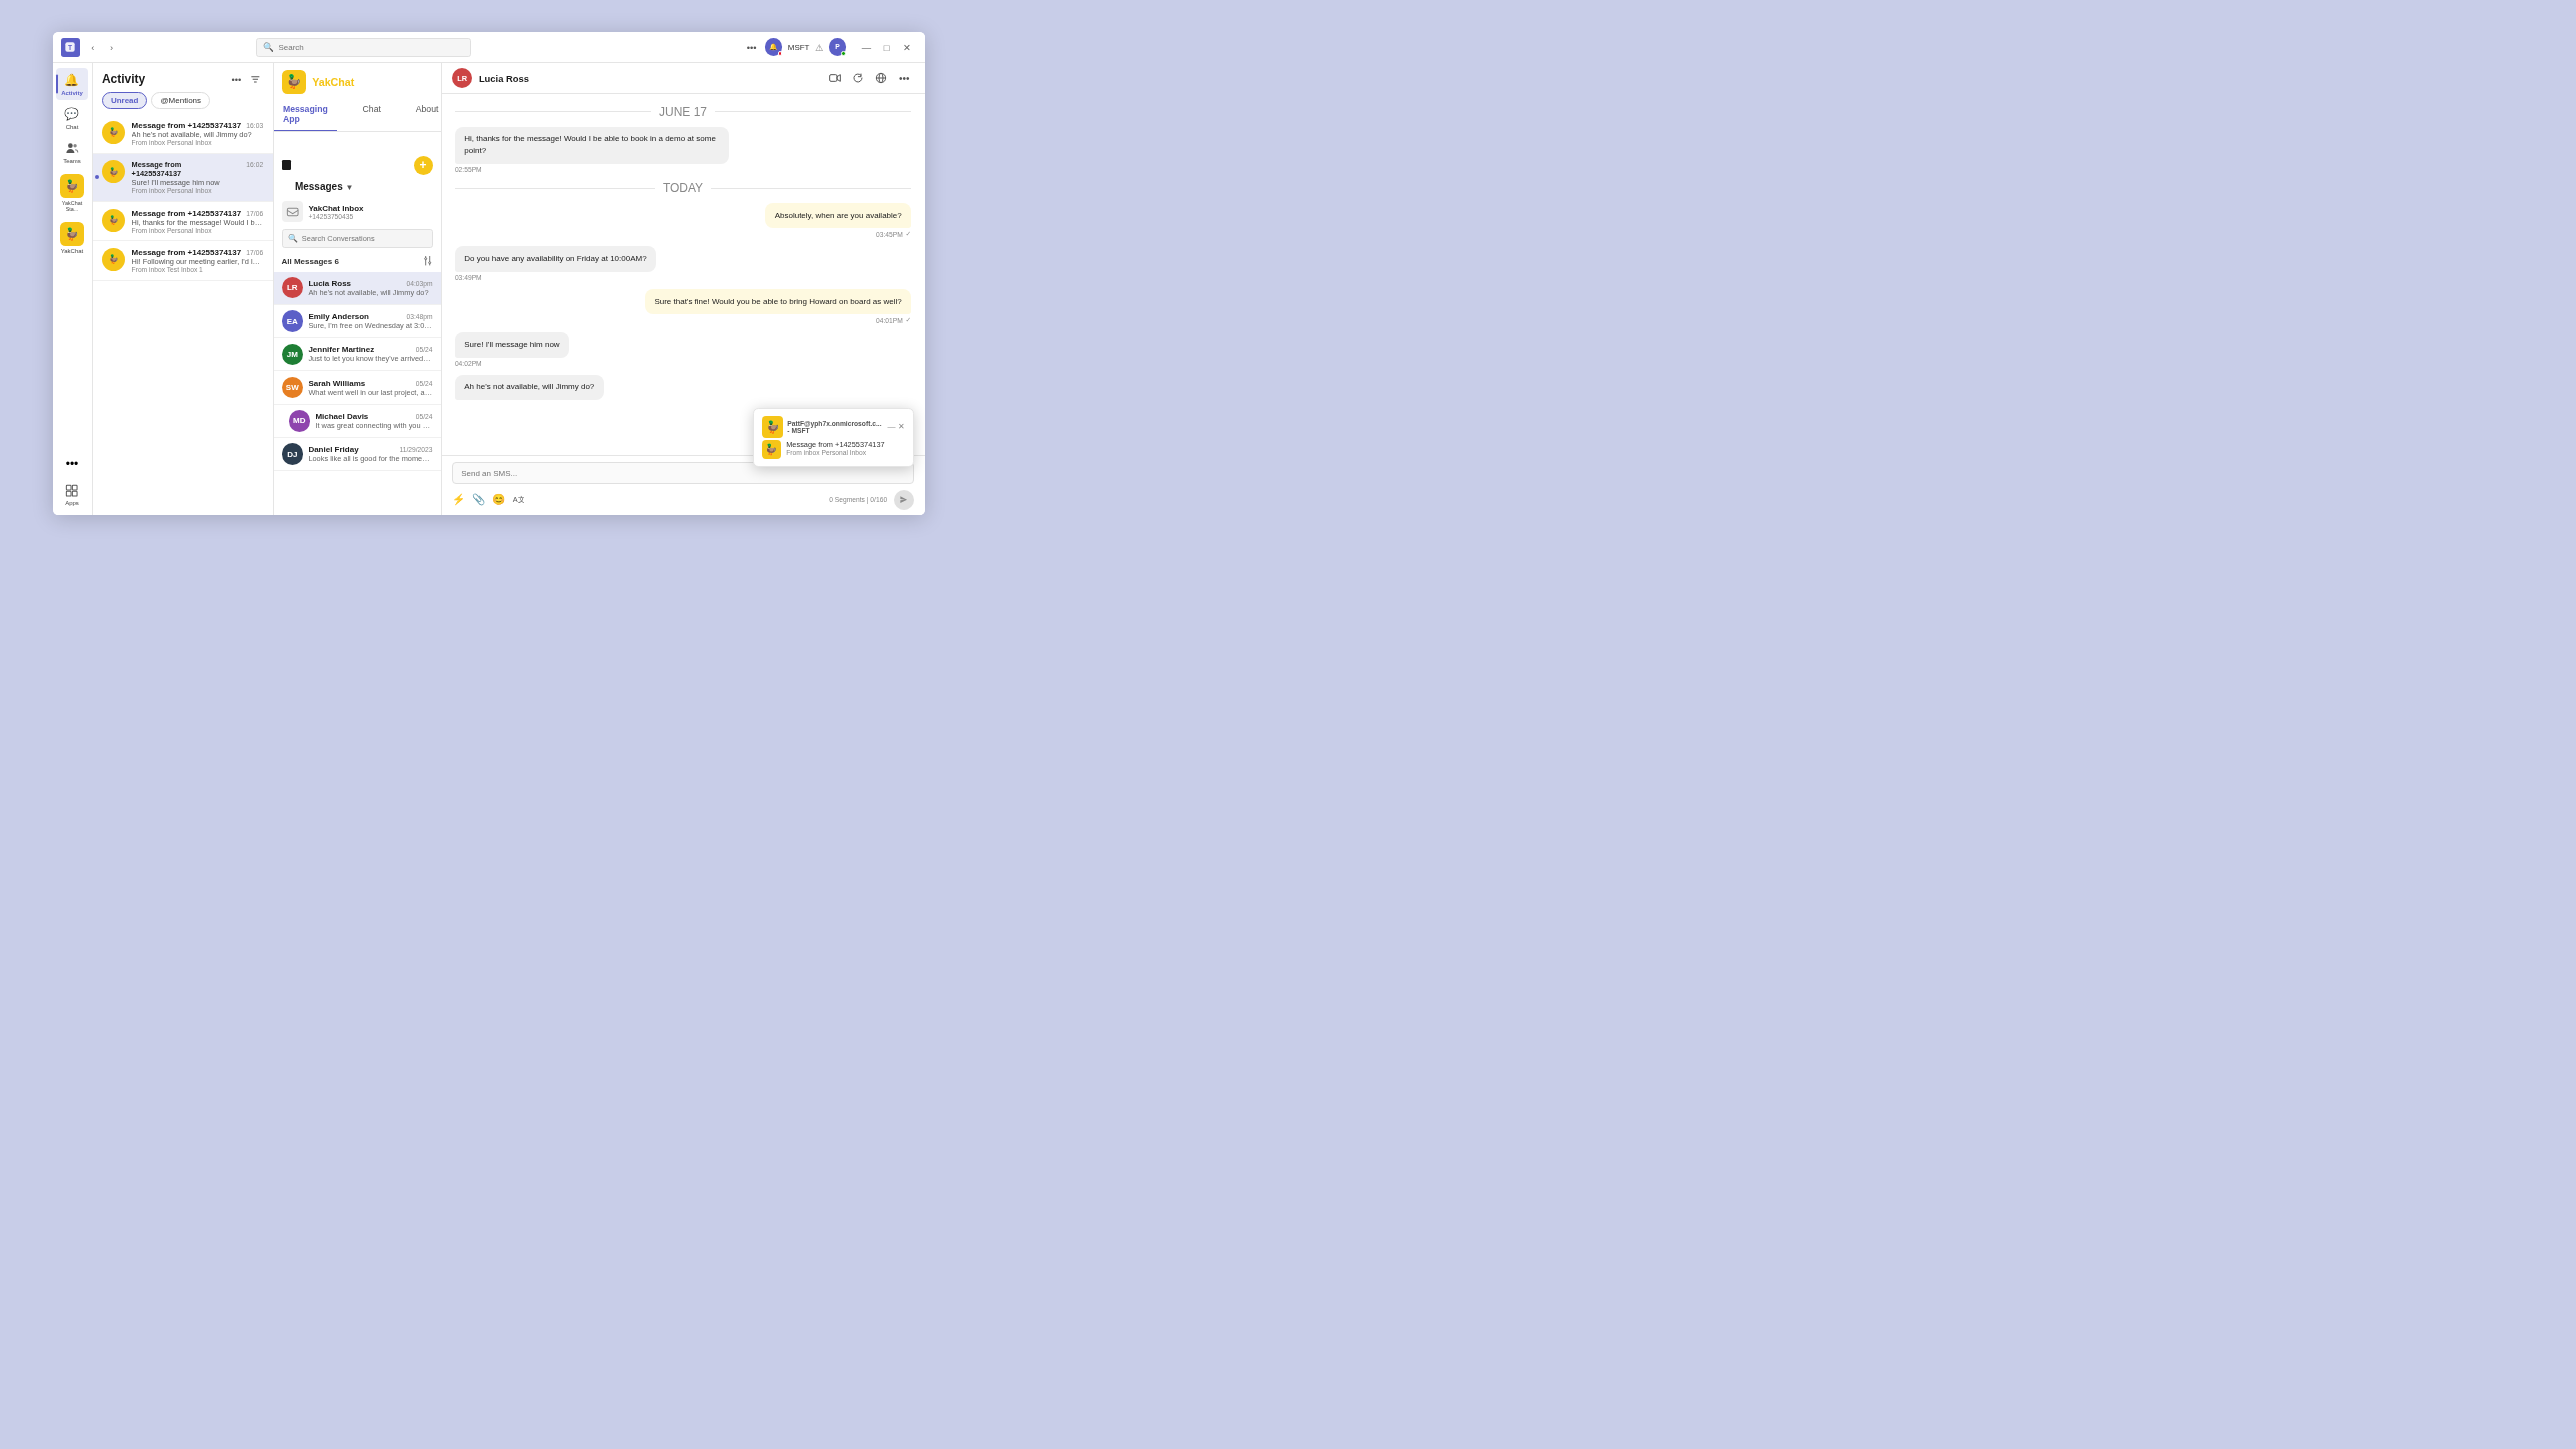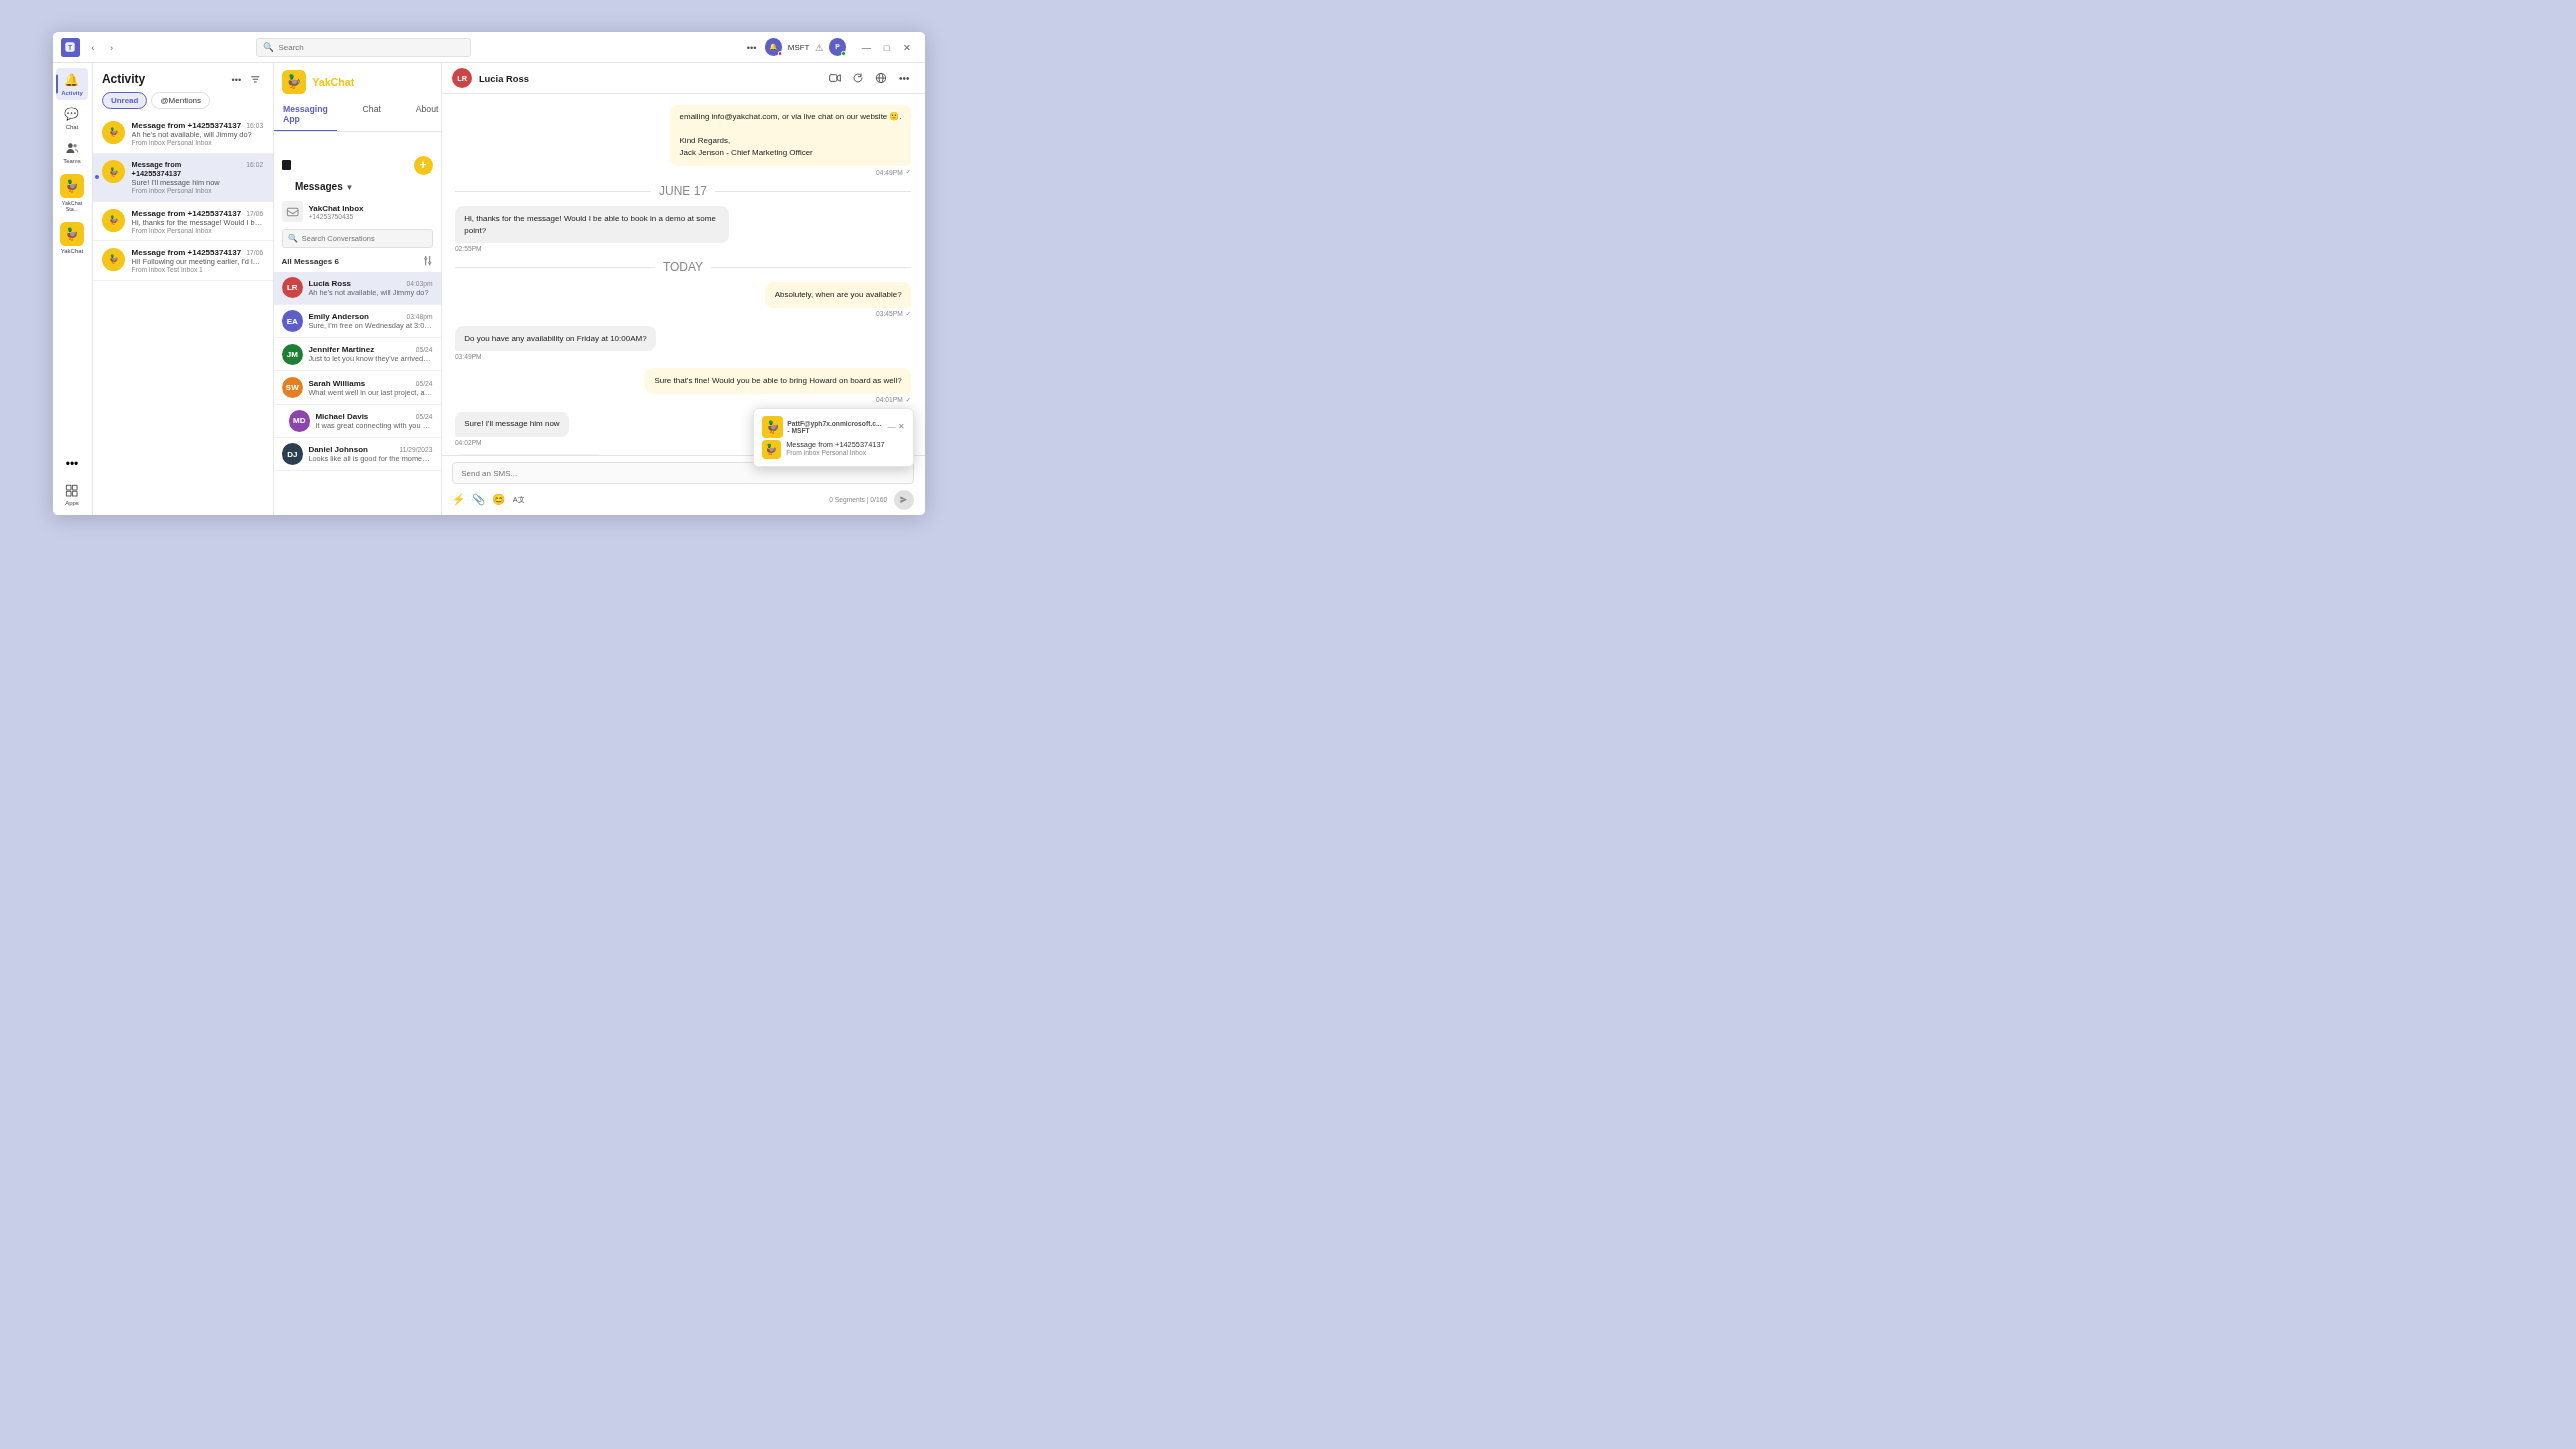--- a/index.html
+++ b/index.html
@@ -569,21 +569,21 @@
               <span class="conv-name">Michael Davis</span>
               <span class="conv-time">05/24</span>
             </div>
             <div class="conv-preview">It was great connecting with you earli...</div>
           </div>
         </div>
         <div class="conv-item">
           <div class="conv-avatar" style="background:#2c3e50;">DJ</div>
           <div class="conv-content">
             <div class="conv-top">
-              <span class="conv-name">Daniel Johnson</span>
+              <span class="conv-name">Daniel Friday</span>
               <span class="conv-time">11/29/2023</span>
             </div>
             <div class="conv-preview">Looks like all is good for the moment,...</div>
           </div>
         </div>
       </div>
     </div>
 
     <div class="chat-panel">
       <div class="chat-header">
@@ -608,31 +608,20 @@
               <ellipse cx="9" cy="9" rx="3" ry="7" stroke="#555" stroke-width="1.5" fill="none"></ellipse>
               <line x1="2" y1="9" x2="16" y2="9" stroke="#555" stroke-width="1.5"></line>
             </svg>
           </span>
           <span class="ch-icon">•••</span>
         </div>
       </div>
 
       <div class="messages-area">
 
-        <div class="msg-bubble-wrap outgoing">
-          <div class="msg-bubble outgoing">
-            emailing info@yakchat.com, or via live chat on our website 🙂.<br><br>
-            Kind Regards,<br>
-            Jack Jenson - Chief Marketing Officer
-          </div>
-          <div class="msg-time">
-            <span>04:49PM</span>
-            <span class="checkmark">✓</span>
-          </div>
-        </div>
 
         <div class="date-divider">JUNE 17</div>
 
         <div class="msg-bubble-wrap incoming">
           <div class="msg-bubble incoming">
             Hi, thanks for the message! Would I be able to book in a demo at some point?
           </div>
           <div class="msg-time">02:55PM</div>
         </div>
 

